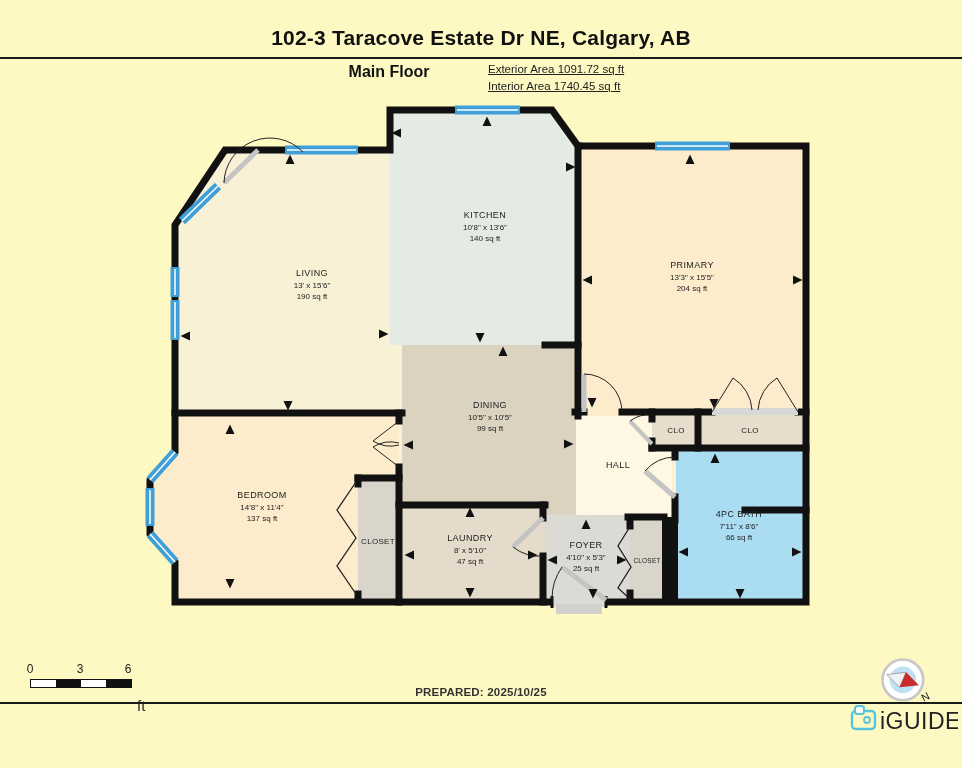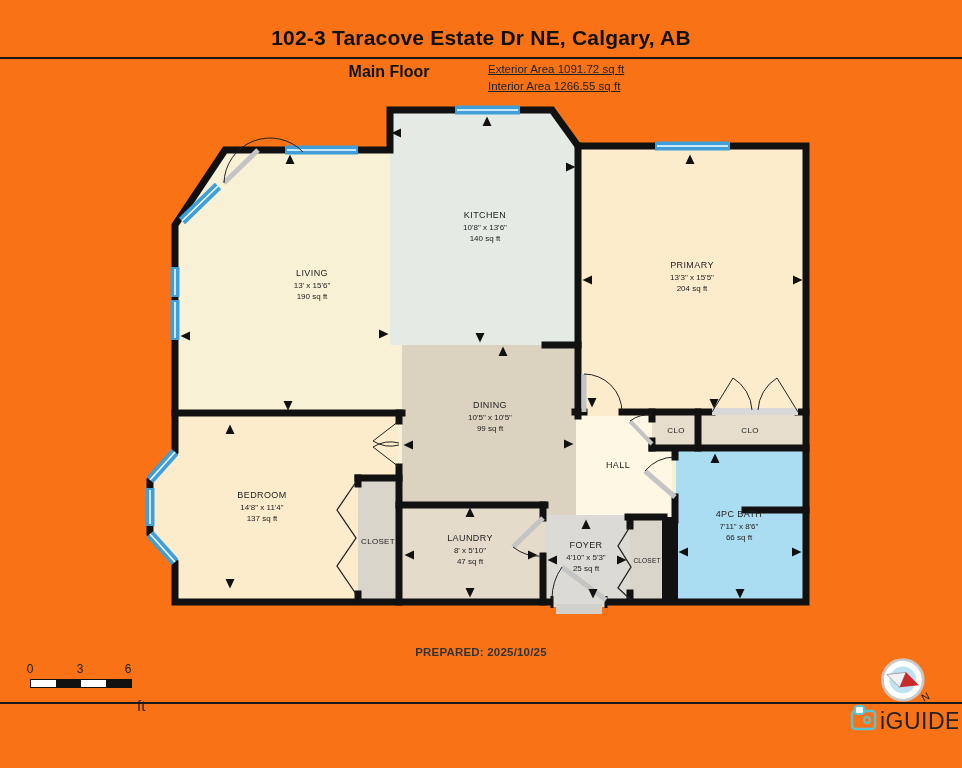--- a/index.html
+++ b/index.html
@@ -1,50 +1,50 @@
 <!DOCTYPE html>
 <html><head>
 <meta charset="utf-8">
 <style>
   html,body{margin:0;padding:0;background:#fff;}
-  #page{position:relative;width:962px;height:768px;background:#f97316;overflow:hidden;
+  #page{position:relative;width:962px;height:768px;background:#fef9c3;overflow:hidden;
         font-family:"Liberation Sans",sans-serif;color:#111;}
   .title{position:absolute;top:26px;left:0;width:962px;text-align:center;
          font-size:21px;font-weight:bold;letter-spacing:.2px;}
   .rule{position:absolute;left:0;width:962px;height:2px;background:#1a1a1a;}
   .floor-label{position:absolute;top:63px;left:300px;width:178px;text-align:center;
                font-size:16px;font-weight:bold;}
   .area-line{position:absolute;left:488px;font-size:11.5px;color:#222;text-decoration:underline;}
   .plan{position:absolute;top:100px;left:0;}
   .scalebar-ticks span{position:absolute;top:662px;font-size:12px;color:#222;width:20px;text-align:center;}
   .scalebar{position:absolute;top:679px;left:30px;width:100px;height:7px;border:1px solid #111;
             display:flex;}
   .scalebar div{flex:1;}
   .sb-ft{position:absolute;top:697px;left:137px;font-size:15px;color:#222;}
-  .prepared{position:absolute;top:646px;left:0;width:962px;text-align:center;
+  .prepared{position:absolute;top:686px;left:0;width:962px;text-align:center;
             font-size:11.5px;font-weight:600;color:#333;letter-spacing:.2px;}
   .compass{position:absolute;top:652px;left:875px;}
   .disclaimer{position:absolute;top:710px;left:10px;font-size:10.2px;color:#111;}
   .logo{position:absolute;top:704px;left:850px;}
   text{font-family:"Liberation Sans",sans-serif;fill:#222;}
   .rname{font-size:9px;letter-spacing:.4px;}
   .rdim{font-size:8px;}
   .rsmall{font-size:8px;letter-spacing:.3px;}
   .rtiny{font-size:6.5px;letter-spacing:.2px;}
 </style>
 </head>
 <body>
 
 <div id="page">
 
   <div class="title">102-3 Taracove Estate Dr NE, Calgary, AB</div>
   <div class="rule" style="top:57px"></div>
   <div class="floor-label">Main Floor</div>
   <div class="area-line" style="top:63px">Exterior Area 1091.72 sq ft</div>
-  <div class="area-line" style="top:80px">Interior Area 1266.55 sq ft</div>
+  <div class="area-line" style="top:80px">Interior Area 1740.45 sq ft</div>
 
   <svg class="plan" width="962" height="560" viewBox="0 0 962 560">
 
     <g>
       <path fill="#f8f1d6" d="M225,50 H390 V10 H552 L578,46 H806 V502 H175 V462 L150,434 V380 L175,352 V125 Z"></path>
       <path fill="#e3ebe4" d="M390,10 H552 L578,46 V245 H390 Z"></path>
       <path fill="#dbd3c0" d="M402,245 H576 V417 H545 V405 H402 Z"></path>
       <rect fill="#fceccb" x="578" y="46" width="228" height="270"></rect>
       <path fill="#fceccb" d="M175,316 H398 V500 H175 V462 L150,434 V380 L175,352 Z"></path>
       <path fill="#fdf7e3" d="M576,316 H652 V348 H672 V420 H576 Z"></path>

